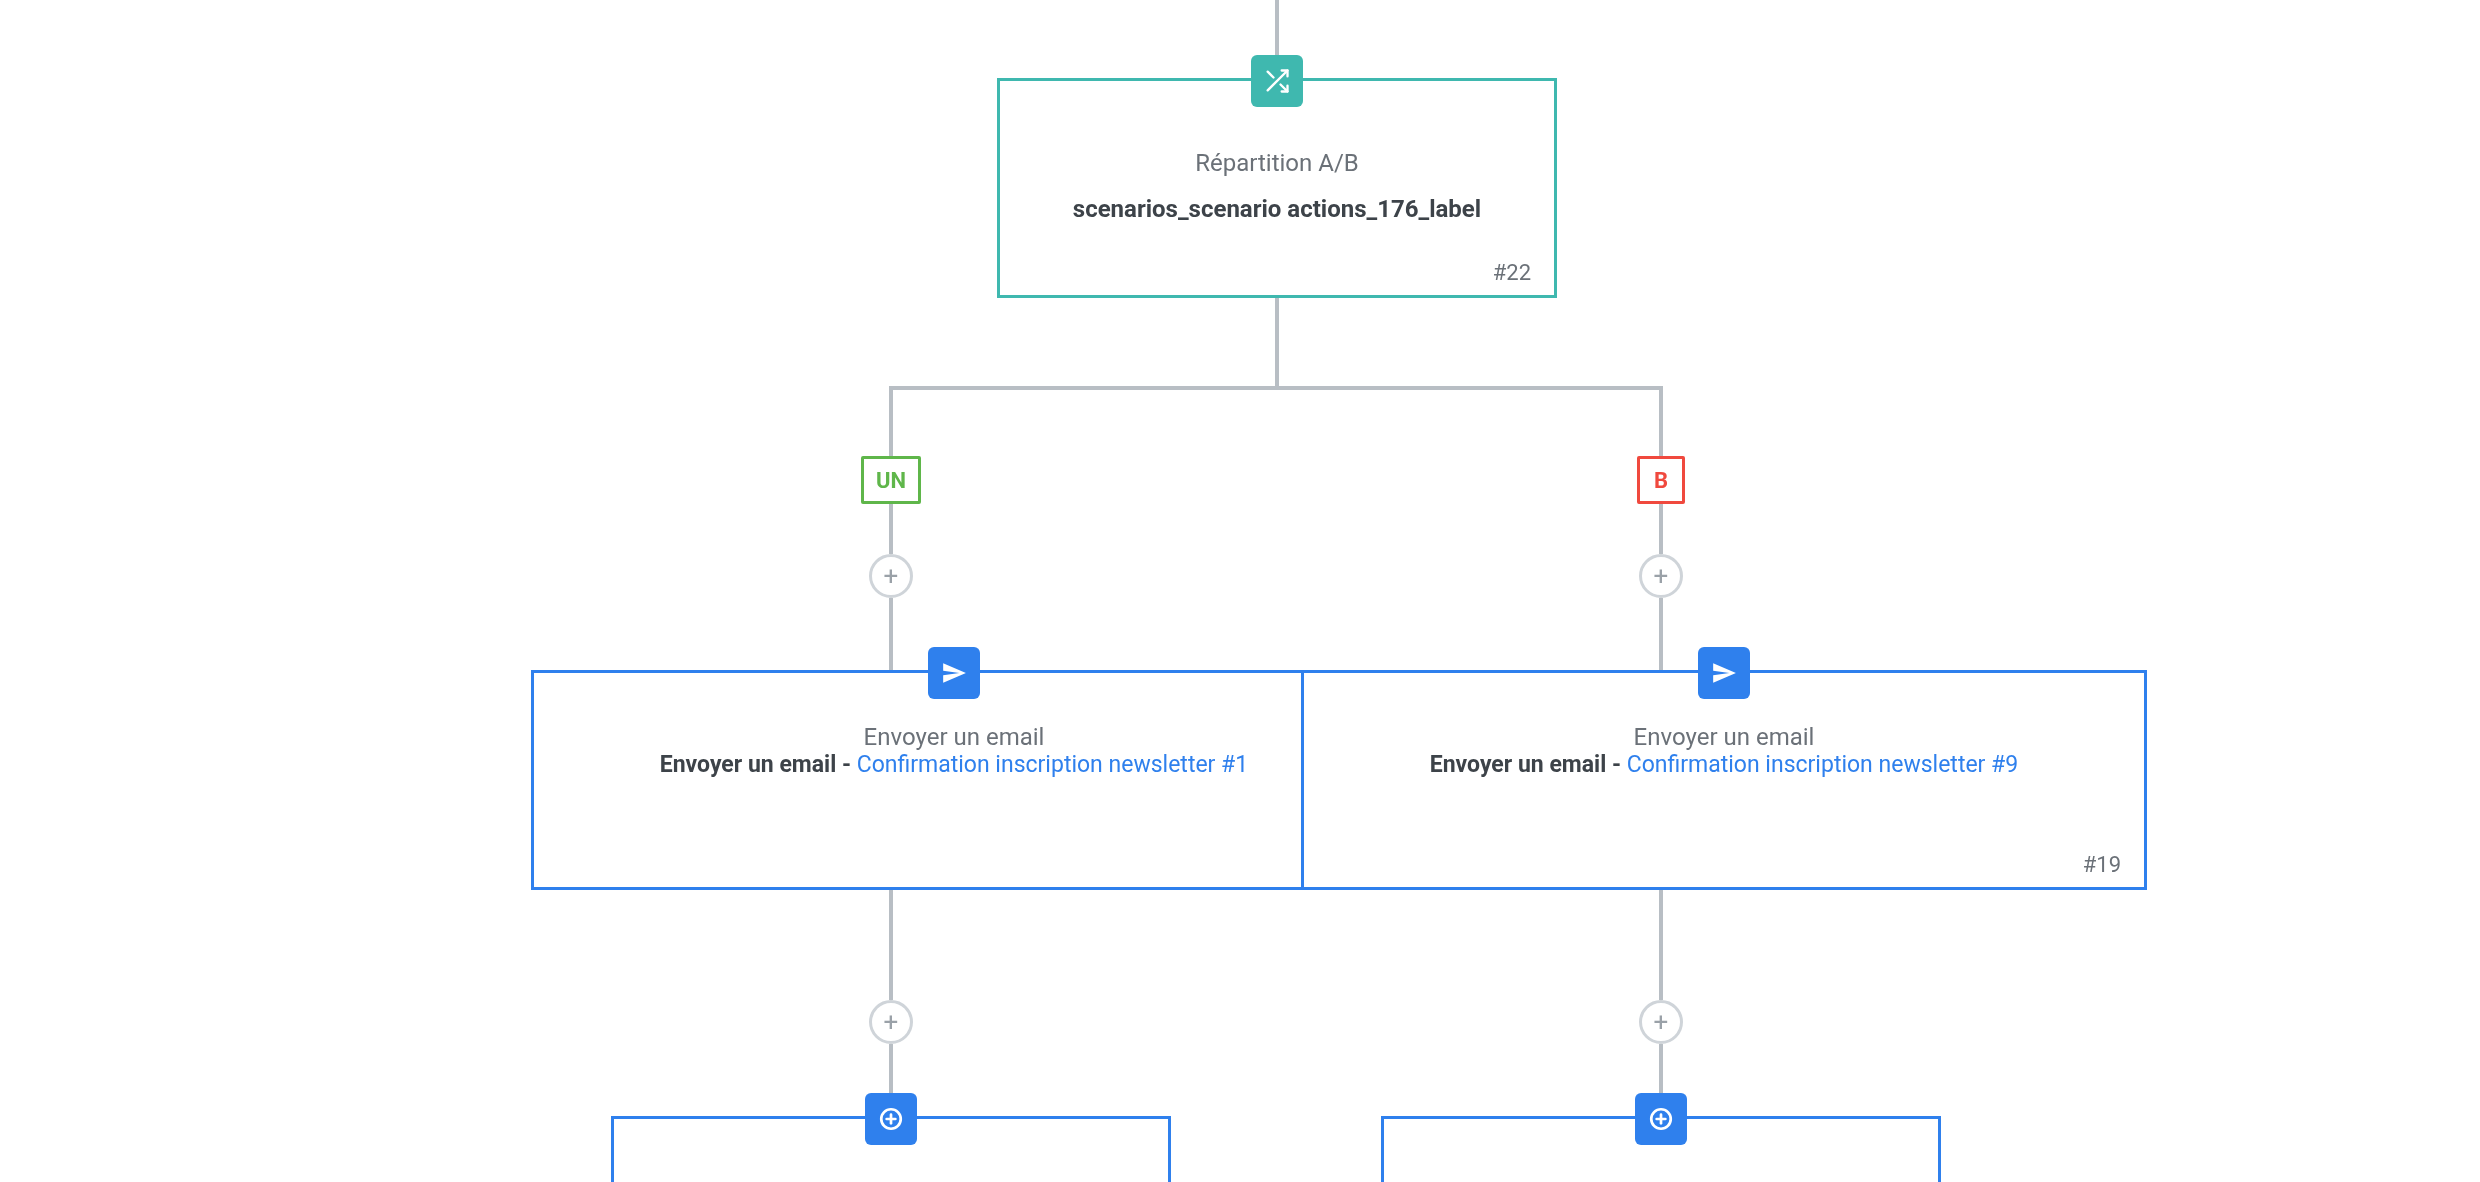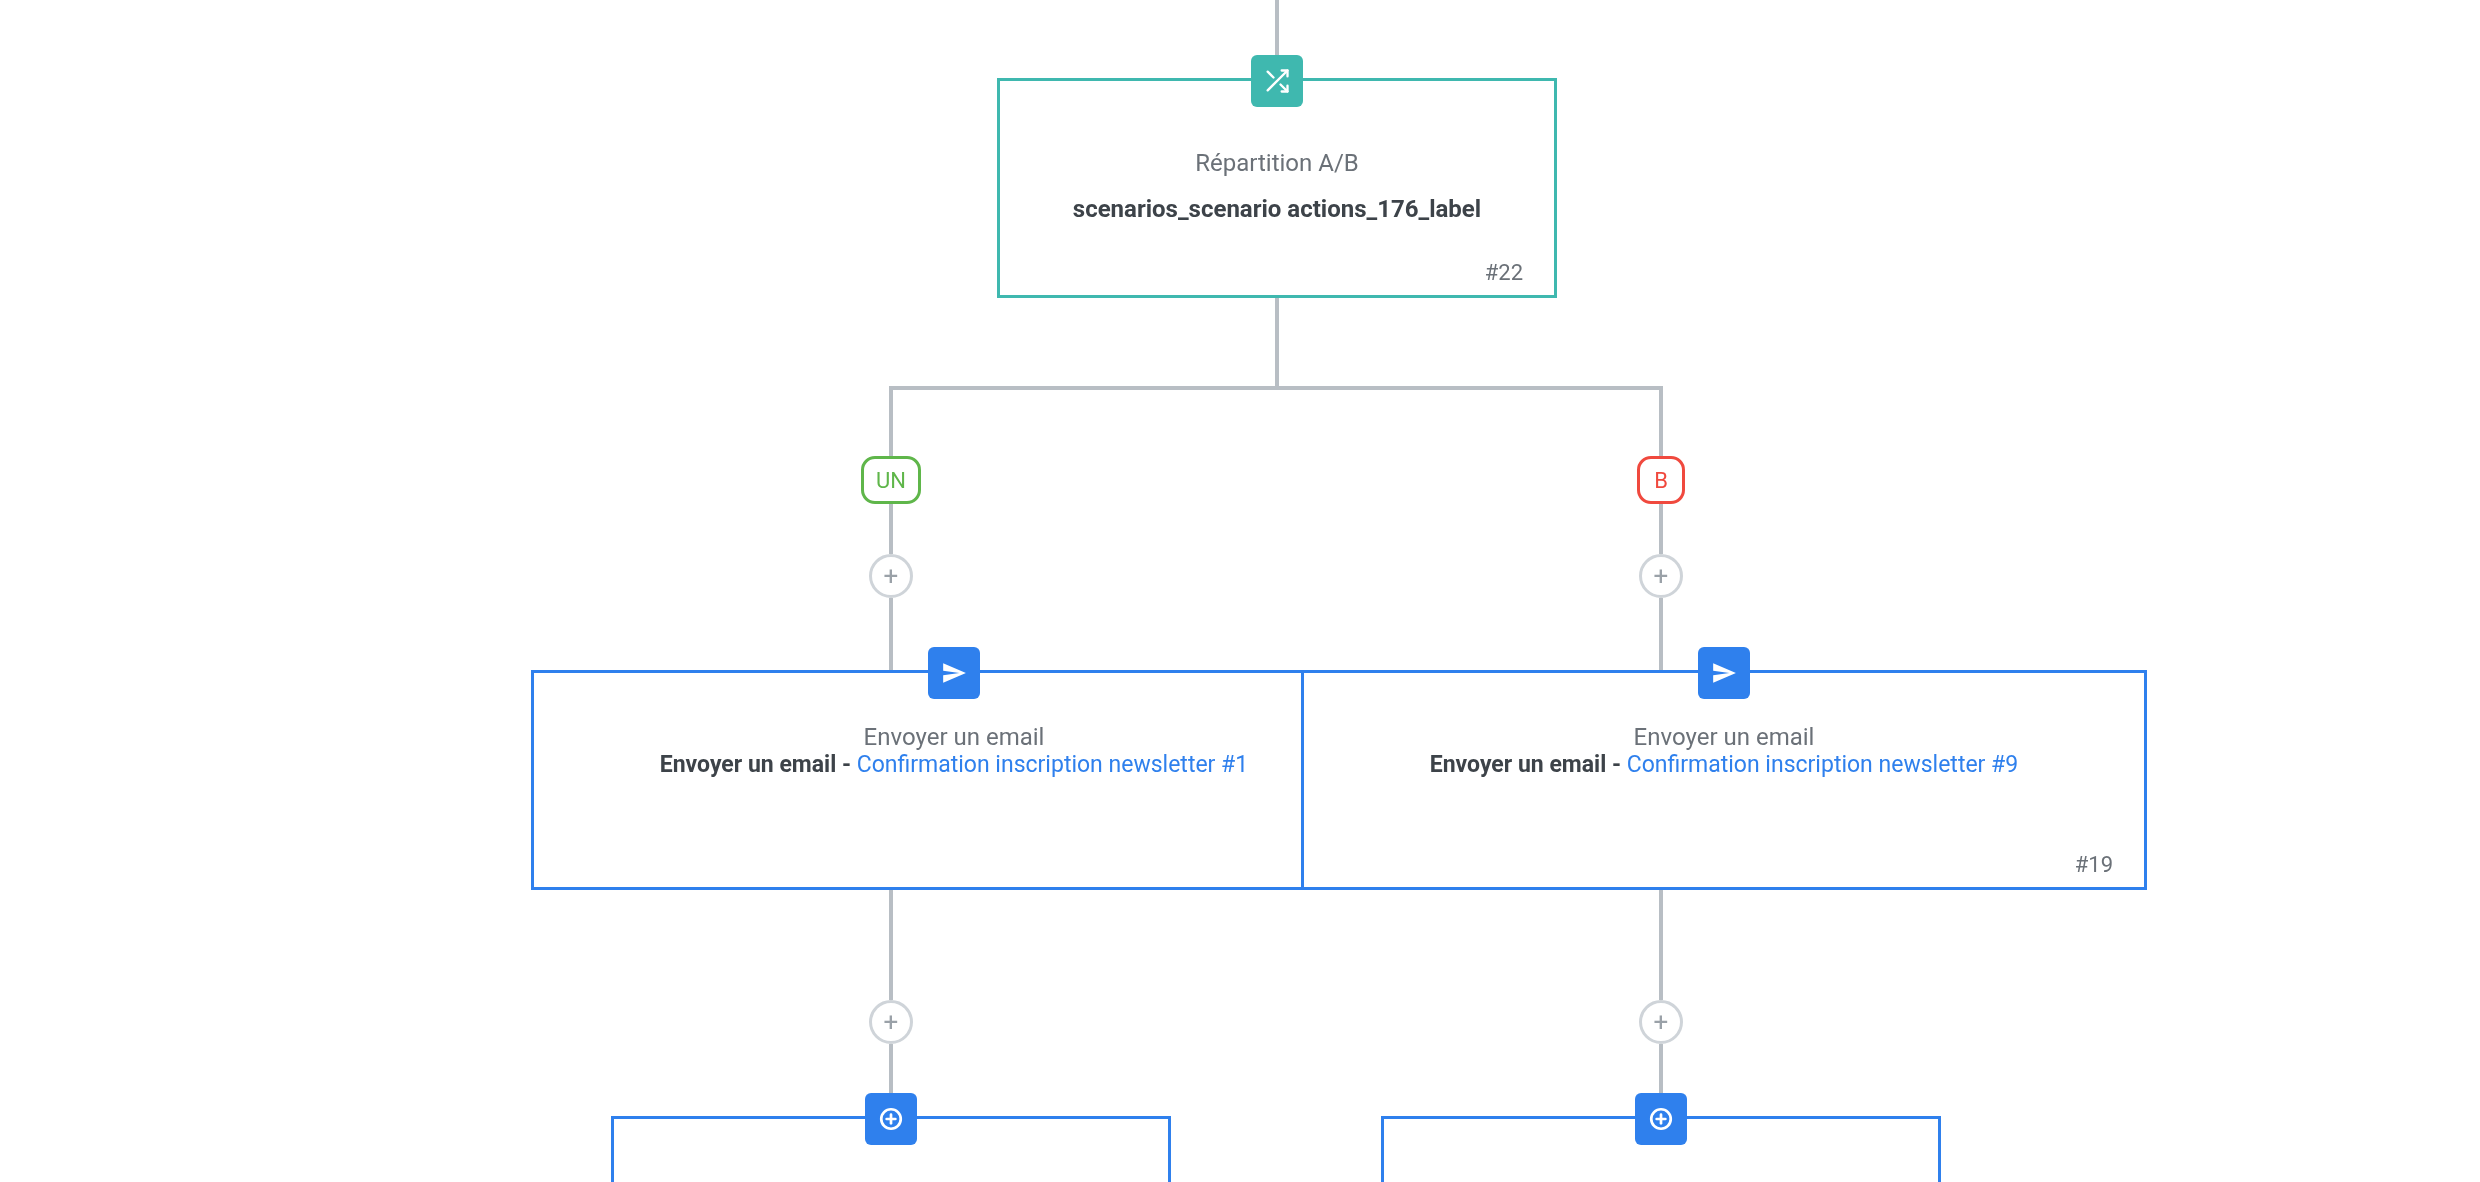--- a/index.html
+++ b/index.html
@@ -39,21 +39,21 @@
     text-align: center;
     font-weight: 700;
     color: #3d4349;
     font-size: 24px;
     margin-top: 18px;
     padding: 0 12px;
   }
   .node-id {
     position: absolute;
     bottom: 10px;
-    right: 31px;
+    right: 23px;
     color: #6b7178;
     font-size: 22px;
   }
   
   .icon-badge {
     position: absolute;
     width: 52px;
     height: 52px;
     border-radius: 6px;
     display: flex;
@@ -65,23 +65,23 @@
     top: -26px;
     left: 50%;
     transform: translateX(-50%);
   }
   .icon-teal { background: #3fb8af; }
   .icon-blue { background: #2f80ed; }
   
   .branch-badge {
     position: absolute;
     border: 3px solid;
-    border-radius: 14px;
-    background: #fff;
-    font-weight: 400;
+    border-radius: 2px;
+    background: #fff;
+    font-weight: 700;
     font-size: 22px;
     padding: 6px 12px;
     display: flex;
     align-items: center;
     justify-content: center;
     min-width: 48px;
     height: 48px;
   }
   .branch-a { border-color: #5fb64a; color: #5fb64a; }
   .branch-b { border-color: #f0493e; color: #f0493e; }

